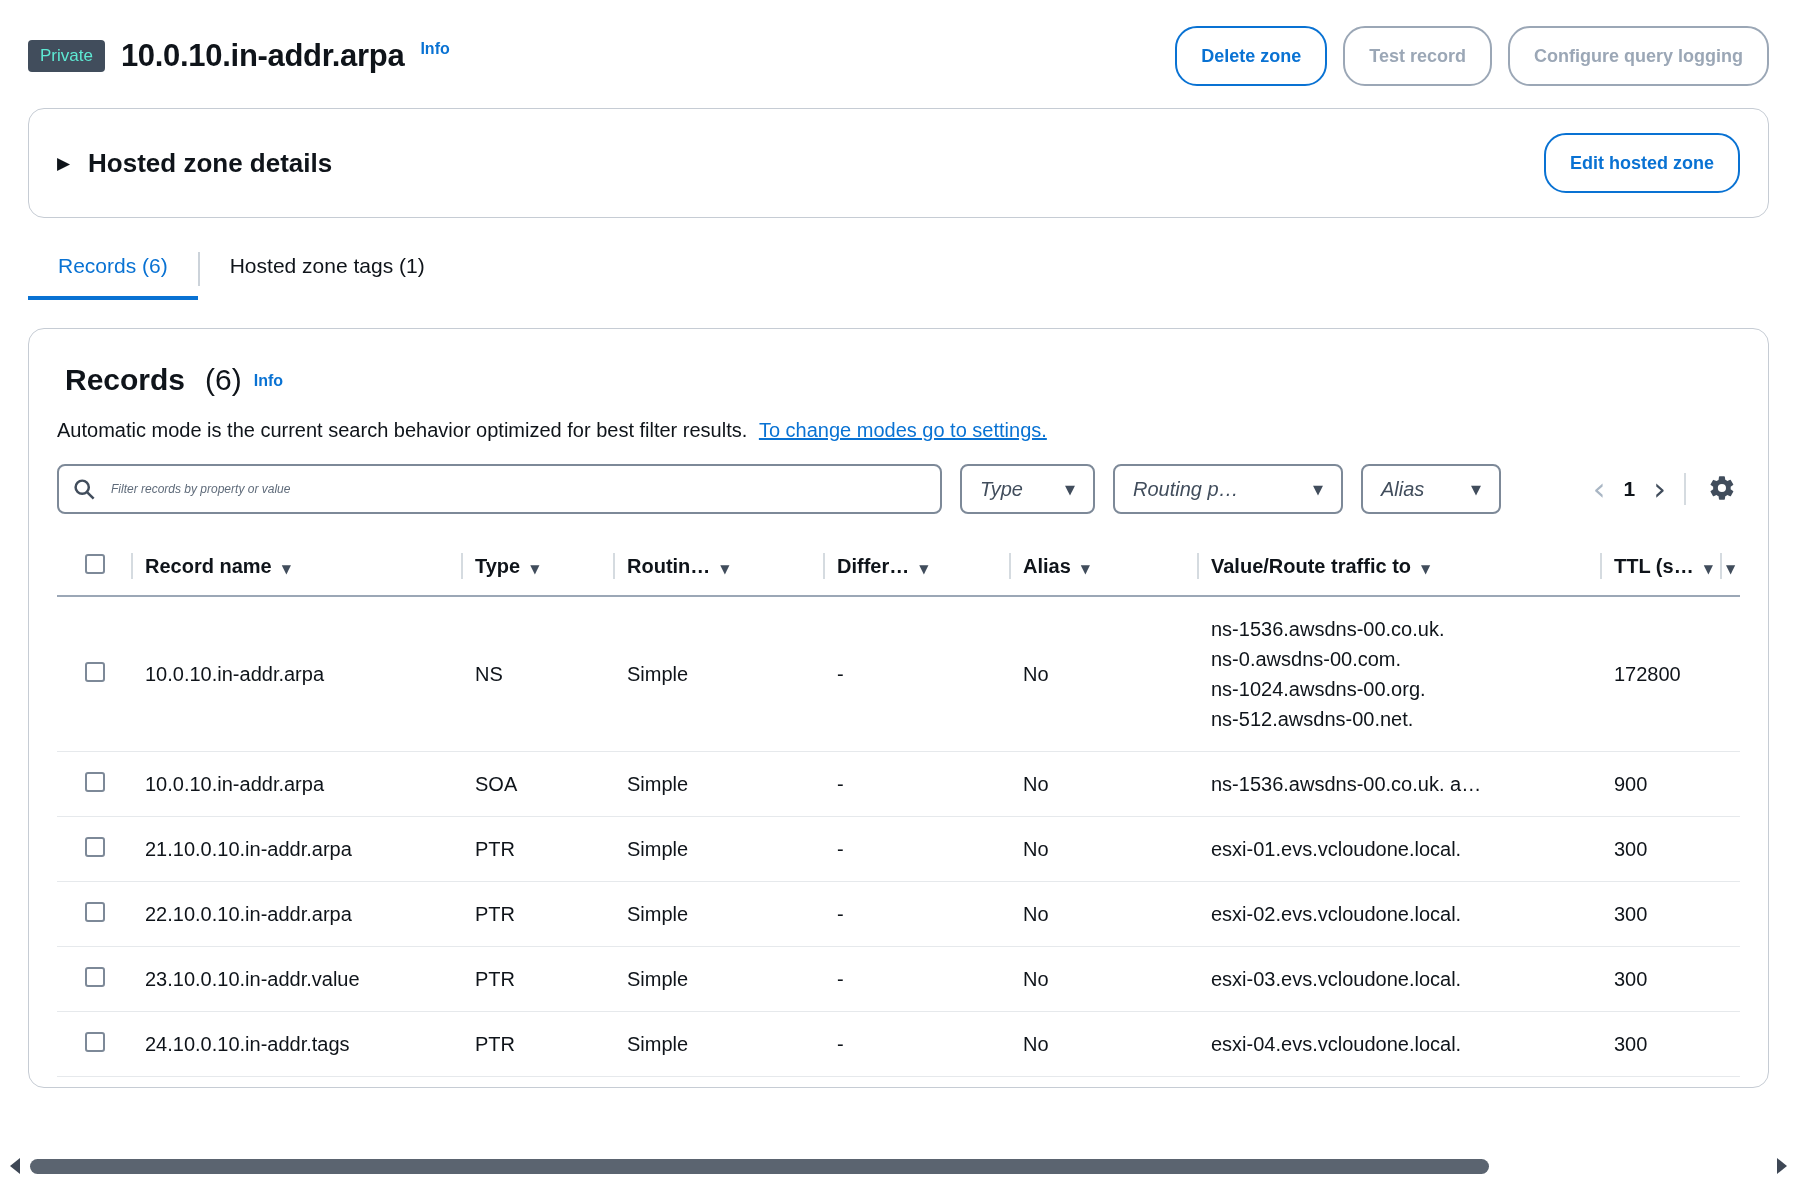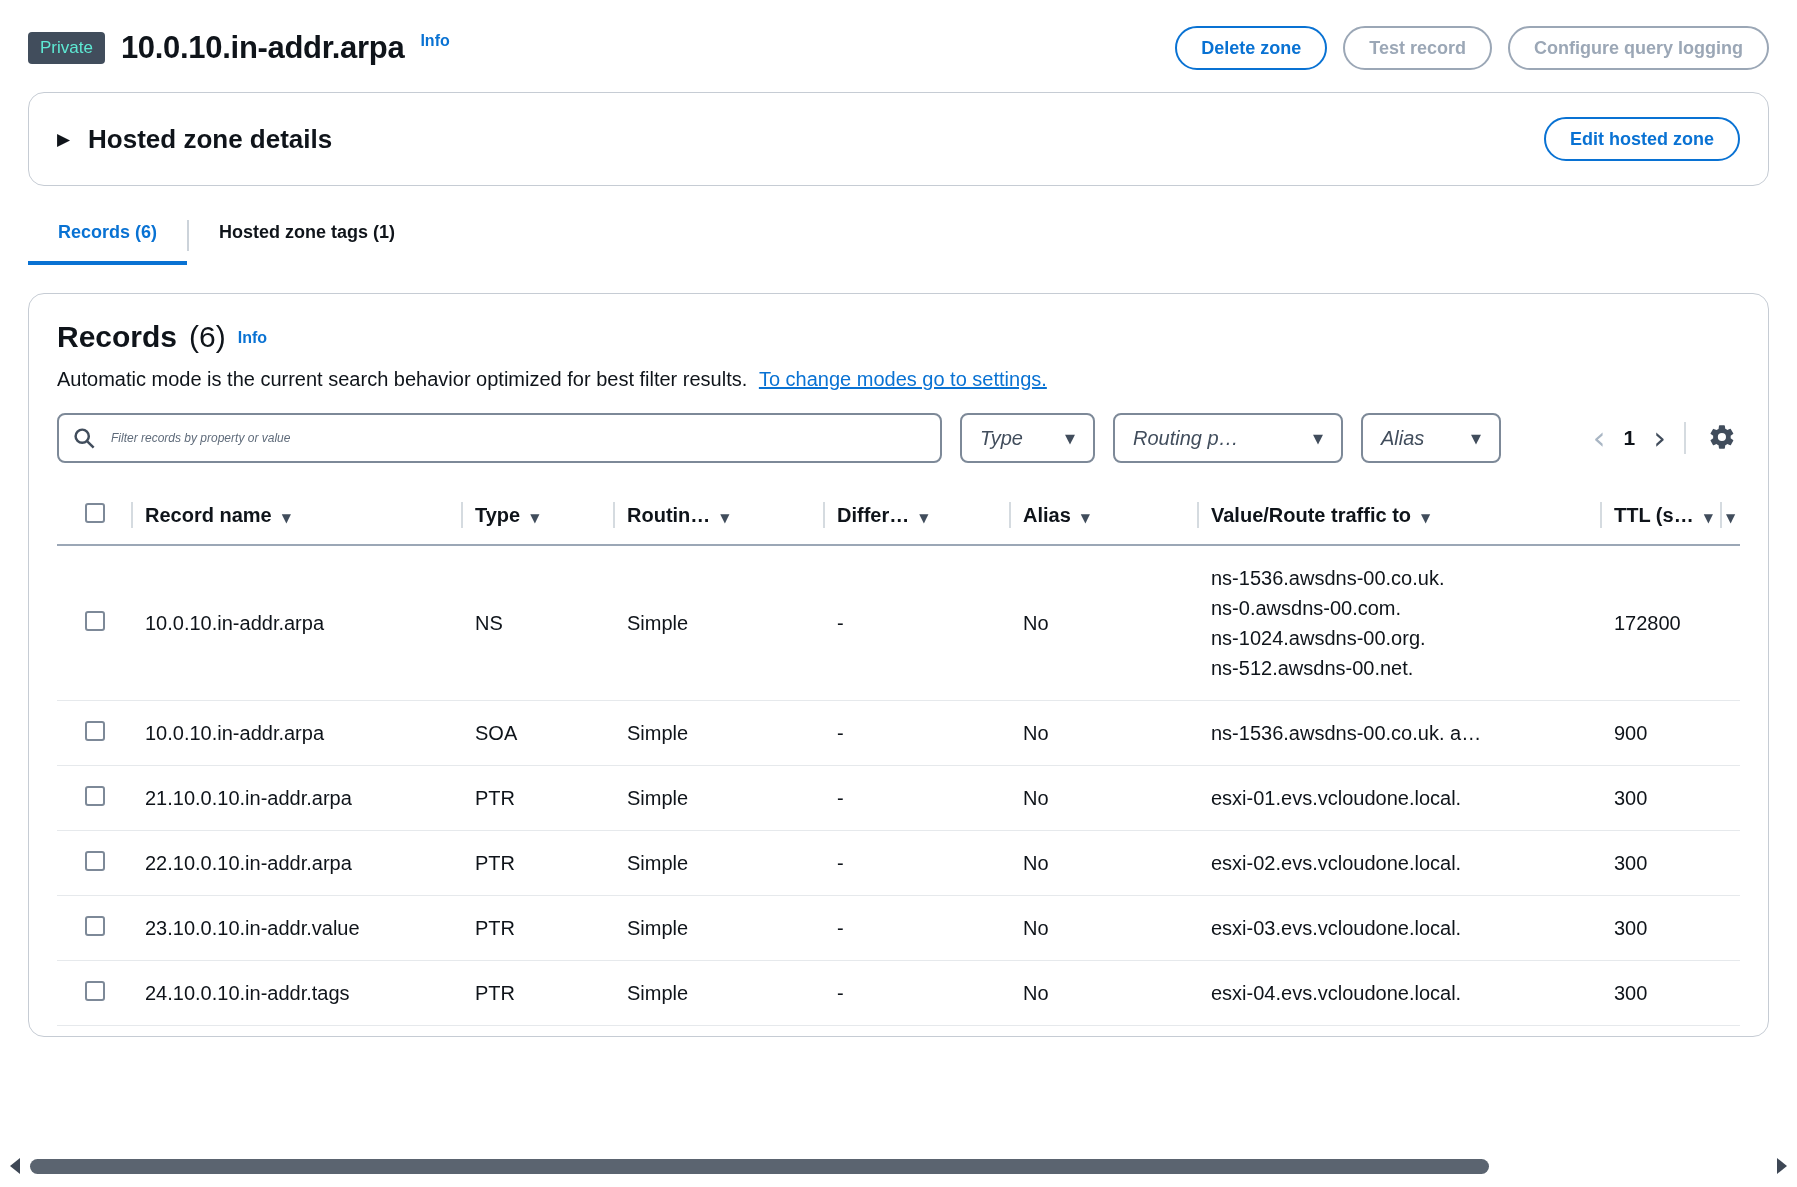--- a/index.html
+++ b/index.html
@@ -6,21 +6,21 @@
   html, body { margin: 0; }
   body {
     width: 1797px; height: 1187px; overflow: hidden; position: relative;
     background: #ffffff; color: #0f141a;
     font-family: "Liberation Sans", sans-serif;
   }
 
   
   .btn {
     display: inline-flex; align-items: center; justify-content: center;
-    height: 44px; padding: 7px 24px; border-radius: 22px; border: 2px solid;
+    height: 60px; padding: 7px 24px; border-radius: 22px; border: 2px solid;
     background: #fff; font-family: "Liberation Sans", sans-serif;
     font-weight: 700; font-size: 18px; cursor: pointer; white-space: nowrap;
   }
   .btn.blue   { color: #0972d3; border-color: #0972d3; }
   .btn.gray   { color: #9ba7b6; border-color: #9ba7b6; }
   .btn.orange { background: #eb9a3c; border-color: #eb9a3c; color: #141414; }
 
   .info-link { color: #0972d3; font-size: 16px; font-weight: 700; cursor: pointer; text-decoration: none; }
 
   
@@ -34,29 +34,29 @@
   .card { background: #fff; border: 1px solid #c6ccd4; border-radius: 16px; }
 
   
   .details { margin: 12px 28px 0; padding: 24px 28px; display: flex; align-items: center; justify-content: space-between; }
   .details-left { display: flex; align-items: center; gap: 18px; }
   .disclosure::before { content: "▶"; font-family: "DejaVu Sans", sans-serif; font-size: 17px; color: #0f141a; }
   .details-title { font-size: 26px; font-weight: 700; margin: 0; }
 
   
   .tabs { display: flex; margin: 32px 28px 0; }
-  .tab { font-size: 18px; font-weight: 700; padding: 4px 30px 18px; cursor: pointer; color: #0f141a; }
+  .tab { font-size: 21px; font-weight: 400; padding: 4px 30px 18px; cursor: pointer; color: #0f141a; }
   .tab.active { color: #0972d3; border-bottom: 4px solid #0972d3; }
   .tab-divider { width: 2px; background: #ccd3da; margin: 2px 0 14px; }
 
   
   .records-card { margin: 28px 28px 0; padding: 26px 28px 10px; }
   .rec-head { display: flex; align-items: center; justify-content: space-between; }
   .rec-title { display: flex; align-items: baseline; gap: 12px; }
-  .rec-title h2 { font-size: 30px; font-weight: 700; margin: 0; }
+  .rec-title h2 { font-size: 30px; font-weight: 700; margin: 8px; }
   .rec-count { font-size: 30px; font-weight: 400; }
   .rec-title .info-link { position: relative; top: -4px; }
   .rec-actions { display: flex; align-items: center; gap: 16px; }
   .icon-btn { background: none; border: none; padding: 4px; cursor: pointer; display: flex; }
 
   .mode { font-size: 20px; margin: 14px 0 0; }
   .mode-link { color: #0972d3; text-decoration: underline; cursor: pointer; margin-left: 6px; }
 
   
   .filter-row { display: flex; align-items: center; gap: 18px; margin-top: 22px; }

